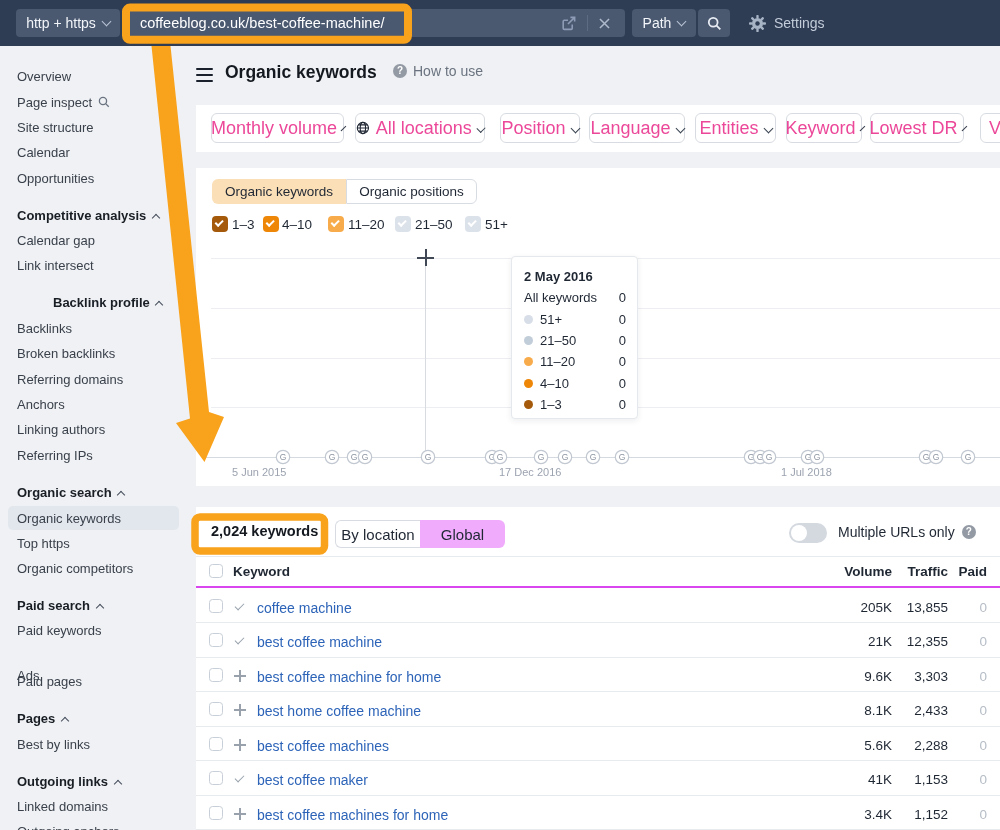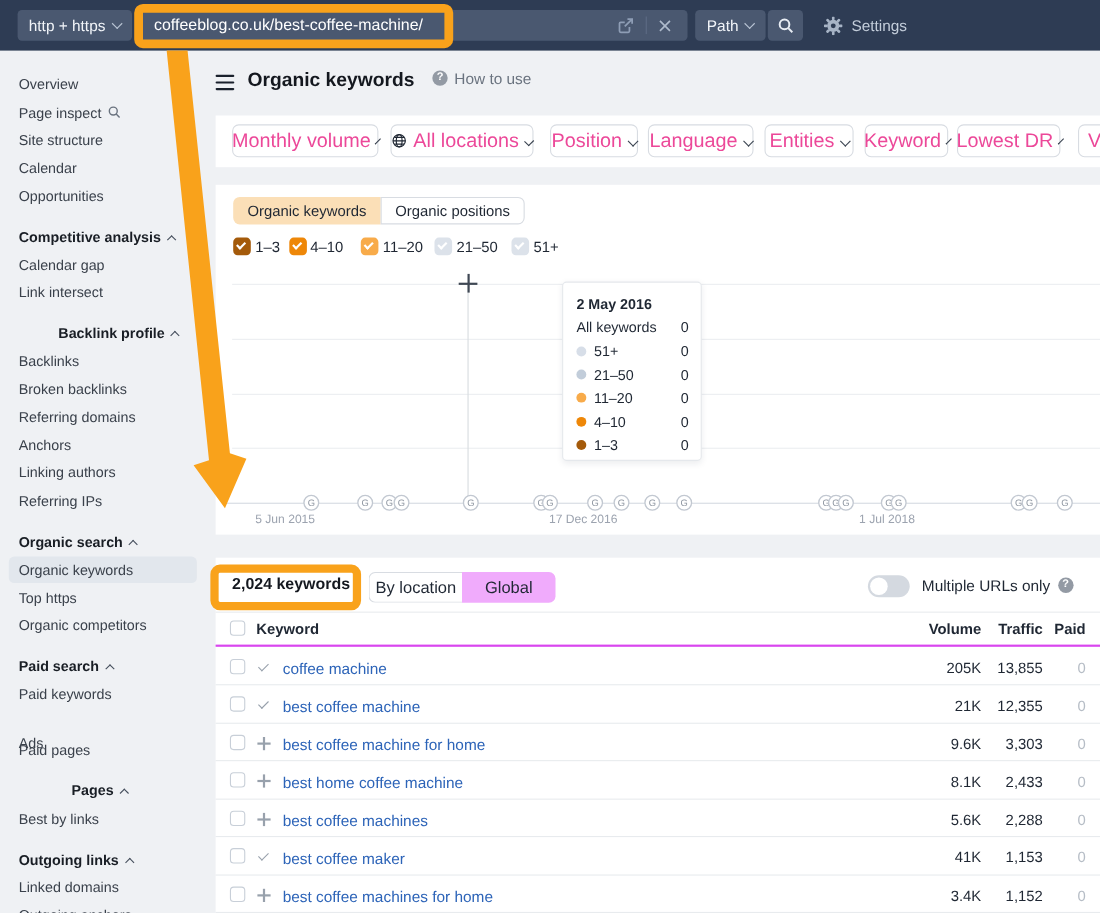--- a/index.html
+++ b/index.html
@@ -143,21 +143,21 @@
     <div class="snav" style="top: 376px;">Linking authors</div>
     <div class="snav" style="top: 402px;">Referring IPs</div>
     <div class="snav hd" style="top: 439px;">Organic search <span style="display:inline-block;width:6px;height:6px;border-right:1.6px solid #454E5C;border-bottom:1.6px solid #454E5C;transform:rotate(-135deg);margin-left:3px;position:relative;top:1px"></span></div>
     <div class="snav" style="top: 465px;">Organic keywords</div>
     <div class="snav" style="top: 490px;">Top https</div>
     <div class="snav" style="top: 515px;">Organic competitors</div>
     <div class="snav hd" style="top: 552px;">Paid search <span style="display:inline-block;width:6px;height:6px;border-right:1.6px solid #454E5C;border-bottom:1.6px solid #454E5C;transform:rotate(-135deg);margin-left:3px;position:relative;top:1px"></span></div>
     <div class="snav" style="top: 577px;">Paid keywords</div>
     <div class="snav" style="top: 622px;">Ads</div>
     <div class="snav" style="top: 628px;">Paid pages</div>
-    <div class="snav hd" style="top: 665px; margin-left: 48px;">Pages <span style="display:inline-block;width:6px;height:6px;border-right:1.6px solid #454E5C;border-bottom:1.6px solid #454E5C;transform:rotate(-135deg);margin-left:3px;position:relative;top:1px"></span></div>
+    <div class="snav hd" style="top: 665px;">Pages <span style="display:inline-block;width:6px;height:6px;border-right:1.6px solid #454E5C;border-bottom:1.6px solid #454E5C;transform:rotate(-135deg);margin-left:3px;position:relative;top:1px"></span></div>
     <div class="snav" style="top: 691px;">Best by links</div>
     <div class="snav hd" style="top: 728px;">Outgoing links <span style="display:inline-block;width:6px;height:6px;border-right:1.6px solid #454E5C;border-bottom:1.6px solid #454E5C;transform:rotate(-135deg);margin-left:3px;position:relative;top:1px"></span></div>
     <div class="snav" style="top: 753px;">Linked domains</div>
     <div class="snav" style="top: 778px;">Outgoing anchors</div>
   </div>
 
 <div id="title-row">
   <div id="burger">
       <div></div>
       <div></div>

